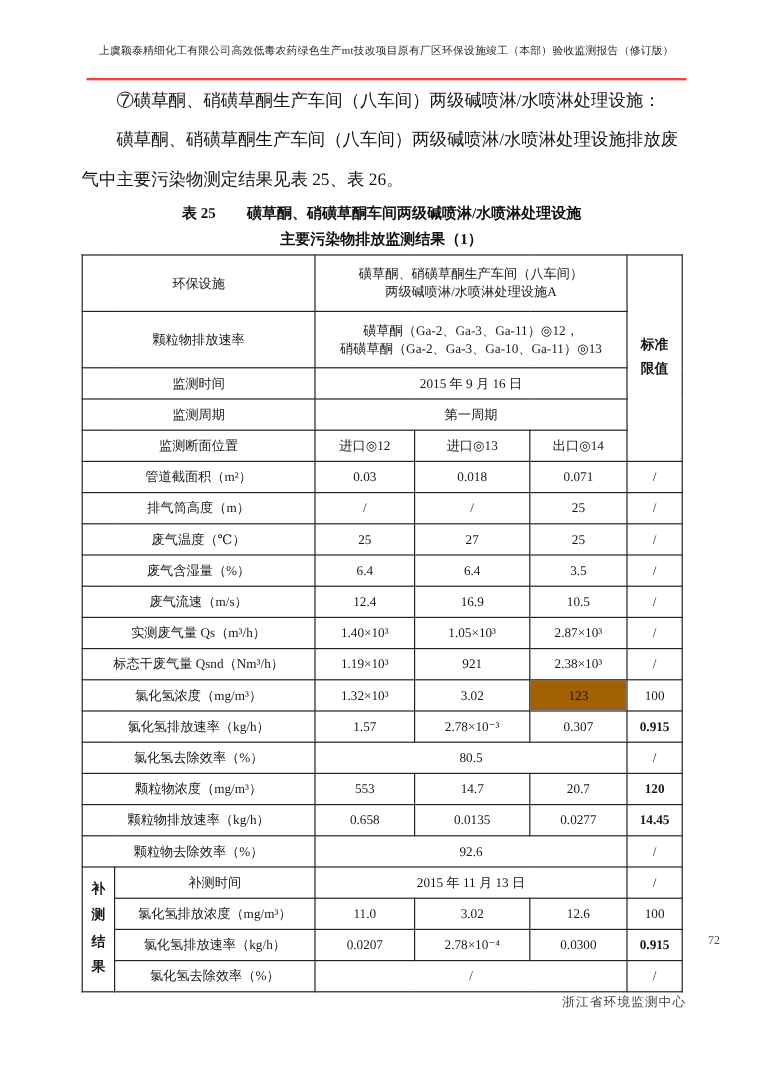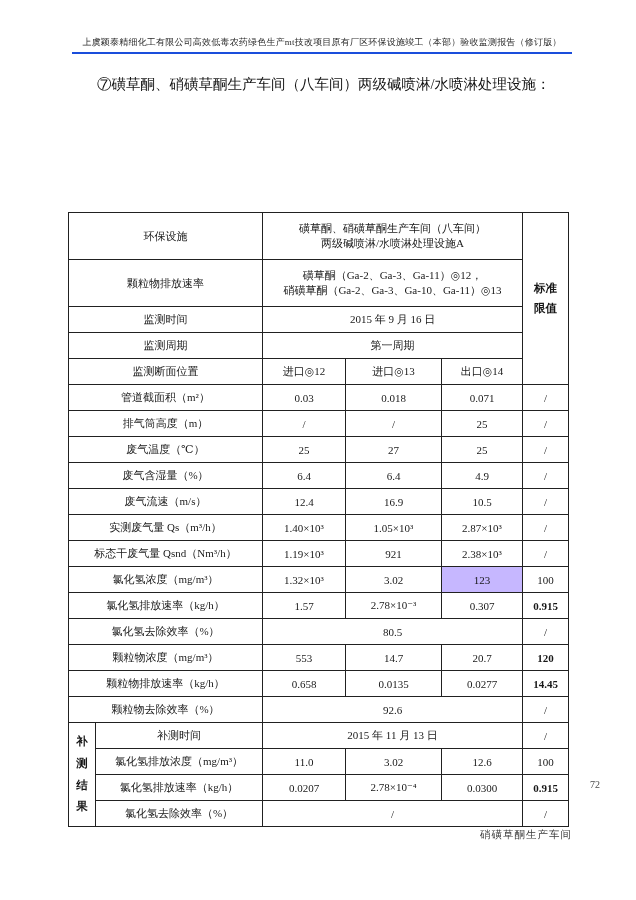--- a/index.html
+++ b/index.html
@@ -9,21 +9,21 @@
     font-family: "Liberation Serif", "DejaVu Serif", serif;
     color: #1b1b1b;
   }
   .page {
     position: absolute; inset: 0; background: #fefefe;
     filter: blur(0.25px) contrast(1.03);
   }
   .header {
     position: absolute; top: 36px; left: 72px; right: 64px;
     font-size: 9px; letter-spacing: 0.2px; text-align: center; color: #2c2c2c;
-    border-bottom: 2px solid #1d4ed8; padding-bottom: 3px;
+    border-bottom: 2px solid #ef4444; padding-bottom: 16px;
     white-space: nowrap; overflow: hidden;
   }
   .bodytext {
     position: absolute; top: 68px; left: 68px; width: 502px;
     font-size: 14.5px; line-height: 33px; color: #161616;
   }
   .bodytext p { text-indent: 2em; }
   .caption {
     position: absolute; top: 170px; left: 68px; width: 500px;
     font-weight: bold; font-size: 12.5px; color: #141414;
@@ -39,21 +39,21 @@
     border: 1px solid #242424; text-align: center; vertical-align: middle;
     padding: 1px 2px; white-space: pre-line; overflow: hidden;
   }
   table.mon tr { height: 26px; }
   table.mon tr.tall { height: 47px; }
   td.lab { font-size: 11px; margin-top: 25px; }
   td.limit { font-size: 11px; }
   td.limit.b { font-weight: bold; }
   td.limit-head { font-weight: bold; font-size: 11.5px; line-height: 1.7; }
   td.group-lab { font-weight: bold; font-size: 11.5px; line-height: 1.9; width: 27px; }
-  td.hl { background: #c4b5fd; }
+  td.hl { background: #a16207; }
   col.c0 { width: 27px; } col.c1 { width: 167px; }
   col.c2 { width: 83px; } col.c3 { width: 96px; }
   col.c4 { width: 81px; } col.c5 { width: 46px; }
   .footer-page {
     position: absolute; top: 779px; left: 0; right: 36px; text-align: right;
     font-size: 10px; color: #4a4a4a;
   }
   .footer-org {
     position: absolute; top: 828px; right: 64px;
     font-size: 10.5px; color: #3f3f3f; letter-spacing: 1px;
@@ -63,22 +63,30 @@
 <body>
 
 <div class="page">
 
   <div class="header">
     <span>上虞颖泰精细化工有限公司高效低毒农药绿色生产mt技改项目原有厂区环保设施竣工（本部）验收监测报告（修订版）</span>
   </div>
 
   <div class="bodytext">
     <p>⑦磺草酮、硝磺草酮生产车间（八车间）两级碱喷淋/水喷淋处理设施：</p>
+    <p>磺草酮、硝磺草酮生产车间（八车间）两级碱喷淋/水喷淋处理设施排放废气中主要污染物测定结果见表 25、表 26。</p>
   </div>
 
+  <div class="caption">
+    <div class="line1">
+      <span>表 25</span>
+      <span>磺草酮、硝磺草酮车间两级碱喷淋/水喷淋处理设施</span>
+    </div>
+    <div class="line2">主要污染物排放监测结果（1）</div>
+  </div>
 
   <table class="mon">
     <colgroup>
       <col class="c0">
         <col class="c1">
         <col class="c2">
         <col class="c3">
         <col class="c4">
         <col class="c5">
     </colgroup>
@@ -127,21 +135,21 @@
           <td class="lab" colspan="2">废气温度（℃）</td>
           <td class="val">25</td>
           <td class="val">27</td>
           <td class="val">25</td>
           <td class="limit">/</td>
         </tr>
         <tr>
           <td class="lab" colspan="2">废气含湿量（%）</td>
           <td class="val">6.4</td>
           <td class="val">6.4</td>
-          <td class="val">4.9</td>
+          <td class="val">3.5</td>
           <td class="limit">/</td>
         </tr>
         <tr>
           <td class="lab" colspan="2">废气流速（m/s）</td>
           <td class="val">12.4</td>
           <td class="val">16.9</td>
           <td class="val">10.5</td>
           <td class="limit">/</td>
         </tr>
         <tr>
@@ -221,15 +229,15 @@
         </tr>
         <tr>
           <td class="lab" colspan="1">氯化氢去除效率（%）</td>
           <td class="val" colspan="3">/</td>
           <td class="limit">/</td>
         </tr>
       </tbody>
   </table>
 
   <div class="footer-page">72</div>
-  <div class="footer-org">硝磺草酮生产车间</div>
+  <div class="footer-org">浙江省环境监测中心</div>
 
 </div>
 
 </body></html>

